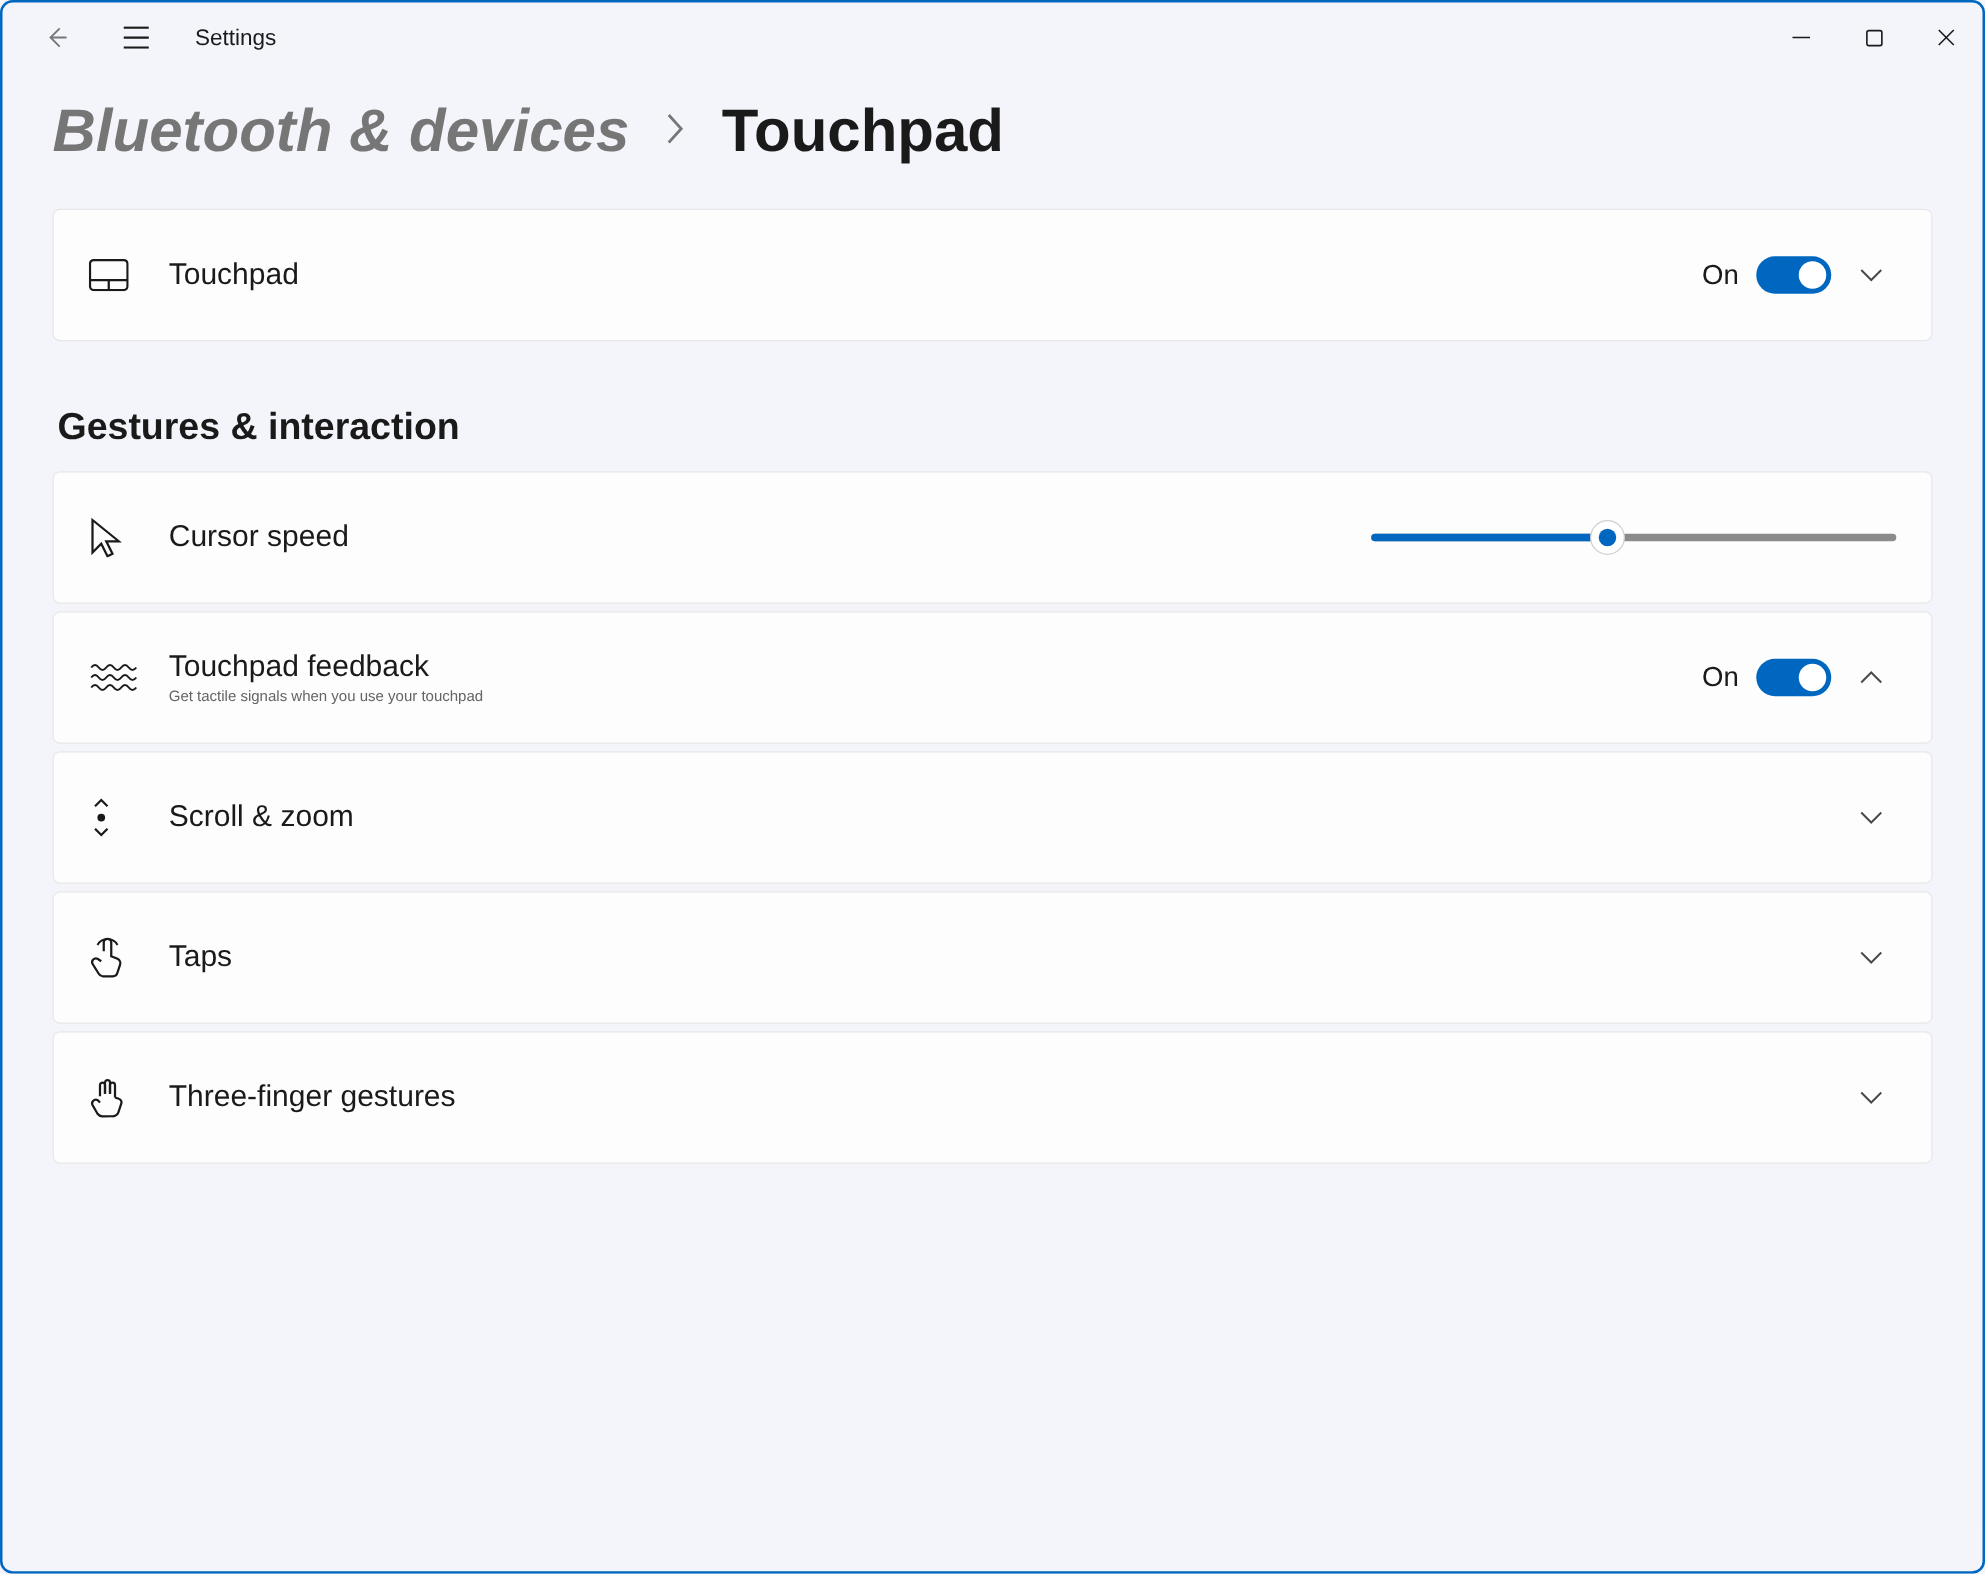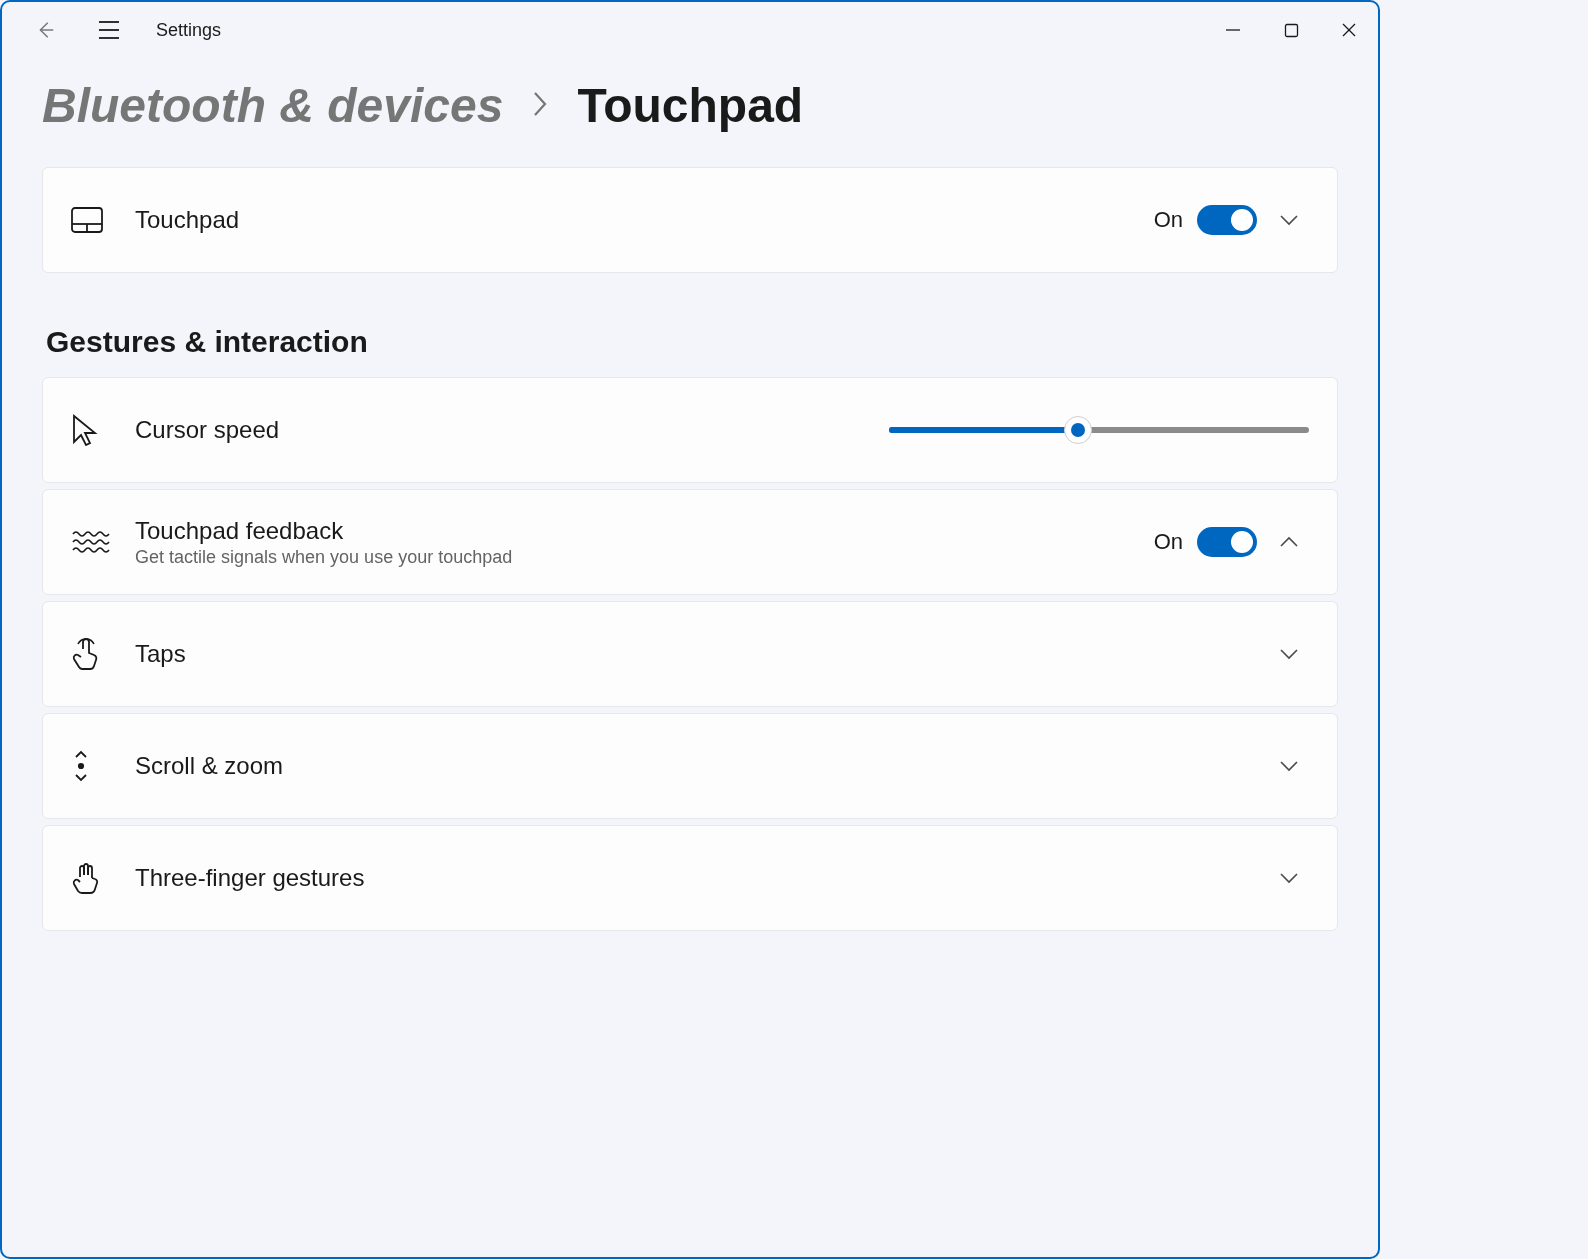--- a/index.html
+++ b/index.html
@@ -4,21 +4,21 @@
 <style>
   * { box-sizing: border-box; margin: 0; padding: 0; }
   html, body { width: 100%; height: 100%; }
   body {
     font-family: "Segoe UI", -apple-system, BlinkMacSystemFont, sans-serif;
     background: #f3f5fa;
     color: #1a1a1a;
     overflow: hidden;
   }
   .window {
-    width: 1380px;
+    width: 1588px;
     height: 1259px;
     background: #f3f5fa;
     border: 2px solid #0067c0;
     border-radius: 10px;
     display: flex;
     flex-direction: column;
   }
   .titlebar {
     height: 56px;
     display: flex;
@@ -105,21 +105,21 @@
   }
   .row .label-slot {
     flex: 0 0 auto;
     padding-right: 20px;
   }
   .row .label-title {
     font-size: 24px;
     color: #1a1a1a;
   }
   .row .label-sub {
-    font-size: 18px;
+    font-size: 12px;
     color: #646464;
     margin-top: 2px;
   }
   .row .flex-spacer { flex: 1; }
 
   .section-header {
     font-size: 30px;
     font-weight: 600;
     margin: 0 0 18px 4px;
   }
@@ -330,48 +330,48 @@
           <svg width="20" height="12" viewBox="0 0 20 12" fill="none" stroke="#4a4a4a" stroke-width="1.6">
             <path d="M2 10 L10 2 L18 10"></path>
           </svg>
         </div>
       </div>
     </div>
 
     <div class="card">
       <div class="row">
         <div class="icon-slot">
-          <svg width="30" height="34" viewBox="0 0 30 34" fill="none" stroke="#1a1a1a" stroke-width="1.8">
-            <path d="M12 12 V5 a3 3 0 0 1 6 0 V16 l5 2 a4 4 0 0 1 2 5 l-2 6 a4 4 0 0 1 -4 3 h-8 a4 4 0 0 1 -3 -2 l-5 -8 a3 3 0 0 1 4 -4 l3 2"></path>
-            <path d="M7 7 a9 9 0 0 1 16 0" stroke-width="1.6"></path>
-          </svg>
-        </div>
-        <div class="label-slot">
-          <div class="label-title">Taps</div>
-        </div>
-        <div class="flex-spacer"></div>
-        <div class="chevron">
-          <svg width="20" height="12" viewBox="0 0 20 12" fill="none" stroke="#4a4a4a" stroke-width="1.6">
-            <path d="M2 2 L10 10 L18 2"></path>
-          </svg>
-        </div>
-      </div>
-    </div>
-
-    <div class="card">
-      <div class="row">
-        <div class="icon-slot">
           <svg width="20" height="34" viewBox="0 0 20 34" fill="none" stroke="#1a1a1a" stroke-width="1.8">
             <path d="M5 8 L10 3 L15 8"></path>
             <circle cx="10" cy="17" r="2.2" fill="#1a1a1a"></circle>
             <path d="M5 26 L10 31 L15 26"></path>
           </svg>
         </div>
         <div class="label-slot">
           <div class="label-title">Scroll &amp; zoom</div>
+        </div>
+        <div class="flex-spacer"></div>
+        <div class="chevron">
+          <svg width="20" height="12" viewBox="0 0 20 12" fill="none" stroke="#4a4a4a" stroke-width="1.6">
+            <path d="M2 2 L10 10 L18 2"></path>
+          </svg>
+        </div>
+      </div>
+    </div>
+
+    <div class="card">
+      <div class="row">
+        <div class="icon-slot">
+          <svg width="30" height="34" viewBox="0 0 30 34" fill="none" stroke="#1a1a1a" stroke-width="1.8">
+            <path d="M12 12 V5 a3 3 0 0 1 6 0 V16 l5 2 a4 4 0 0 1 2 5 l-2 6 a4 4 0 0 1 -4 3 h-8 a4 4 0 0 1 -3 -2 l-5 -8 a3 3 0 0 1 4 -4 l3 2"></path>
+            <path d="M7 7 a9 9 0 0 1 16 0" stroke-width="1.6"></path>
+          </svg>
+        </div>
+        <div class="label-slot">
+          <div class="label-title">Taps</div>
         </div>
         <div class="flex-spacer"></div>
         <div class="chevron">
           <svg width="20" height="12" viewBox="0 0 20 12" fill="none" stroke="#4a4a4a" stroke-width="1.6">
             <path d="M2 2 L10 10 L18 2"></path>
           </svg>
         </div>
       </div>
     </div>
 

